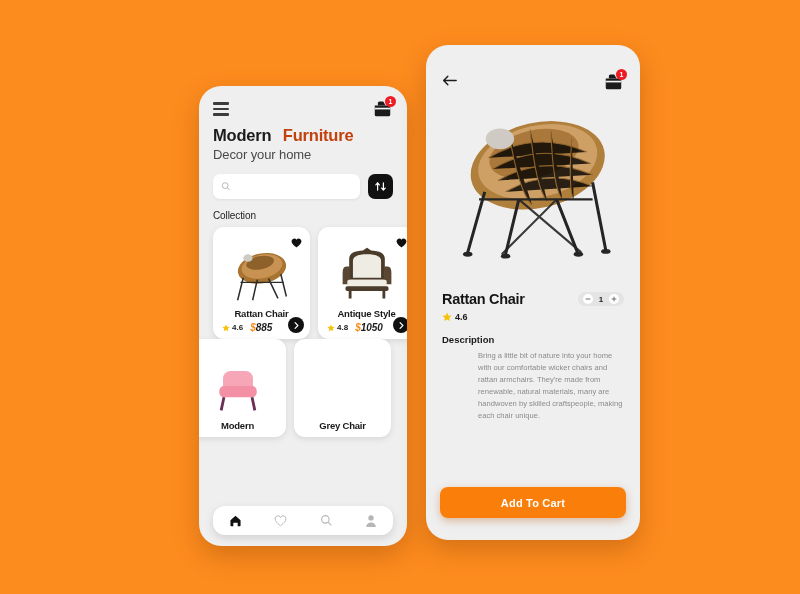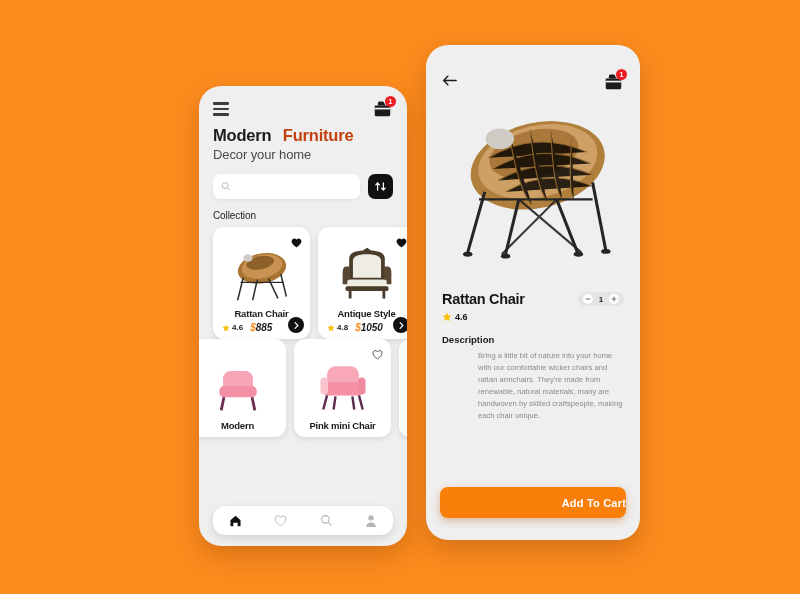--- a/index.html
+++ b/index.html
@@ -135,21 +135,20 @@
     font-size: 7.6px; line-height: 1.58; color: #8b8b8b;
     margin-top: 5px; max-width: 175px; margin-left: 36px;
   }
   .add-cart {
     position: absolute; left: 14px; right: 14px; bottom: 22px;
     height: 31px; background: #F97F0A; border: none; border-radius: 8px;
     color: #fff; font-size: 11px; font-weight: bold;
     font-family: "Liberation Sans", sans-serif;
     letter-spacing: .2px; cursor: pointer;
     box-shadow: 0 3px 8px rgba(180,80,0,.35);
-    text-align: right;
   }
 </style>
 </head>
 <body>
 
 <div class="phone" id="phone-home">
 
   <div class="home-topbar">
     <div class="hamburger">
       <i></i>
@@ -272,37 +271,20 @@
       <div class="card-thumb">
         <svg width="60" height="58" viewBox="0 0 64 62">
           <rect x="16" y="14" width="32" height="26" rx="8" fill="#f6a6b6"></rect>
           <rect x="12" y="30" width="40" height="12" rx="5" fill="#f390a5"></rect>
           <path d="M17 42l-3 14M47 42l3 14" stroke="#6b2d55" stroke-width="3"></path>
         </svg>
       </div>
       <div class="card-name">Modern</div>
     </div>
 
-    <div class="card">
-      <div class="card-heart">
-        <svg width="11" height="10" viewBox="0 0 20 18">
-          <path d="M10 16.2S1.8 11 1.8 6A4.3 4.3 0 0 1 10 3.6 4.3 4.3 0 0 1 18.2 6c0 5-8.2 10.2-8.2 10.2Z" fill="none" stroke="#3d3d3d" stroke-width="1.5"></path>
-        </svg>
-      </div>
-      <div class="card-thumb">
-        <svg width="62" height="60" viewBox="0 0 66 62">
-          <rect x="16" y="10" width="34" height="26" rx="9" fill="#f8a8b8"></rect>
-          <rect x="11" y="27" width="44" height="14" rx="6" fill="#f48fa4"></rect>
-          <rect x="9" y="22" width="8" height="18" rx="4" fill="#fbc3cd"></rect>
-          <rect x="49" y="22" width="8" height="18" rx="4" fill="#f08ca1"></rect>
-          <path d="M16 41l-4 15M50 41l4 15M25 42l-2 14M43 42l2 14" stroke="#5c2b4f" stroke-width="2.6"></path>
-        </svg>
-      </div>
-      <div class="card-name">Pink mini Chair</div>
-    </div>
 
     <div class="card">
 
       <div class="card-thumb">
         
       </div>
       <div class="card-name">Grey Chair</div>
     </div>
   </div>
 

